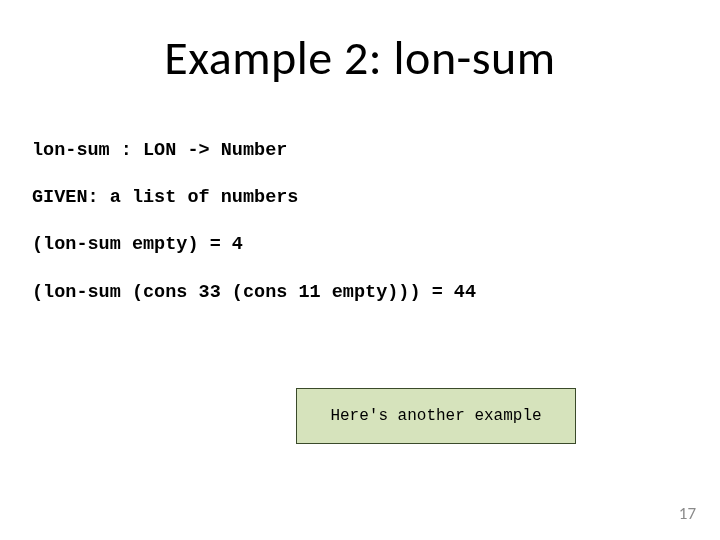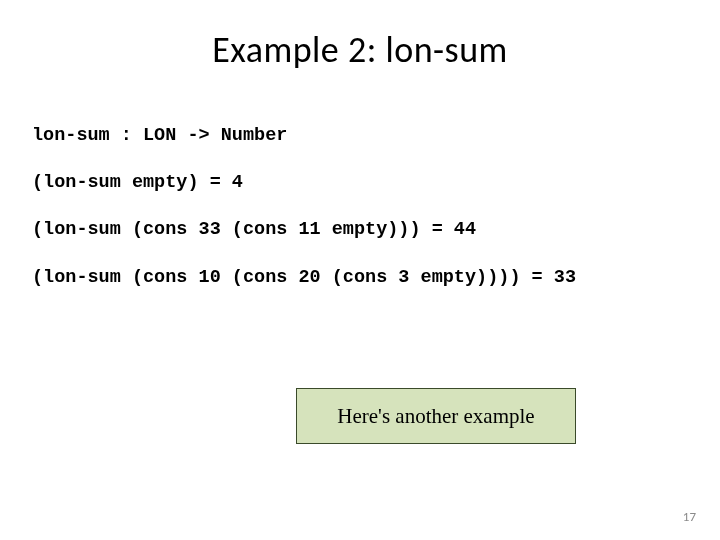--- a/index.html
+++ b/index.html
@@ -6,21 +6,21 @@
     body {
       width: 720px;
       height: 540px;
       background: #fff;
       font-family: Calibri, Arial, sans-serif;
       position: relative;
       overflow: hidden;
     }
     .title {
       text-align: center;
-      font-size: 36px;
+      font-size: 48px;
       font-weight: 400;
       color: #000;
       margin-top: 28px;
       margin-bottom: 28px;
       letter-spacing: 0.5px;
     }
     .code-block {
       font-family: Consolas, "Courier New", monospace;
       font-size: 18.5px;
       font-weight: bold;
@@ -35,42 +35,42 @@
       top: 388px;
       width: 280px;
       height: 56px;
       background: #d6e3bc;
       border: 1.5px solid #3a4a2a;
       display: flex;
       align-items: center;
       justify-content: center;
     }
     .callout-text {
-      font-family: Liberation Serif, serif;
-      font-size: 21px;
+      font-family: Liberation Mono, monospace;
+      font-size: 16px;
       color: #000;
     }
     .page-num {
       position: absolute;
       right: 24px;
       bottom: 16px;
-      font-size: 13px;
+      font-size: 17px;
       color: #8a8a8a;
       font-family: Calibri, Arial, sans-serif;
     }
   </style>
 </head>
 <body>
 
 <h1 class="title">Example 2: lon-sum</h1>
 
 <div class="code-block">
 <div>lon-sum : LON -&gt; Number</div>
+<div>GIVEN: a list of numbers</div>
 <div>(lon-sum empty) = 4</div>
 <div>(lon-sum (cons 33 (cons 11 empty))) = 44</div>
-<div>(lon-sum (cons 10 (cons 20 (cons 3 empty)))) = 33</div>
 </div>
 
 <div class="callout">
   <span class="callout-text">Here's another example</span>
 </div>
 
 <div class="page-num">17</div>
 
 </body></html>

